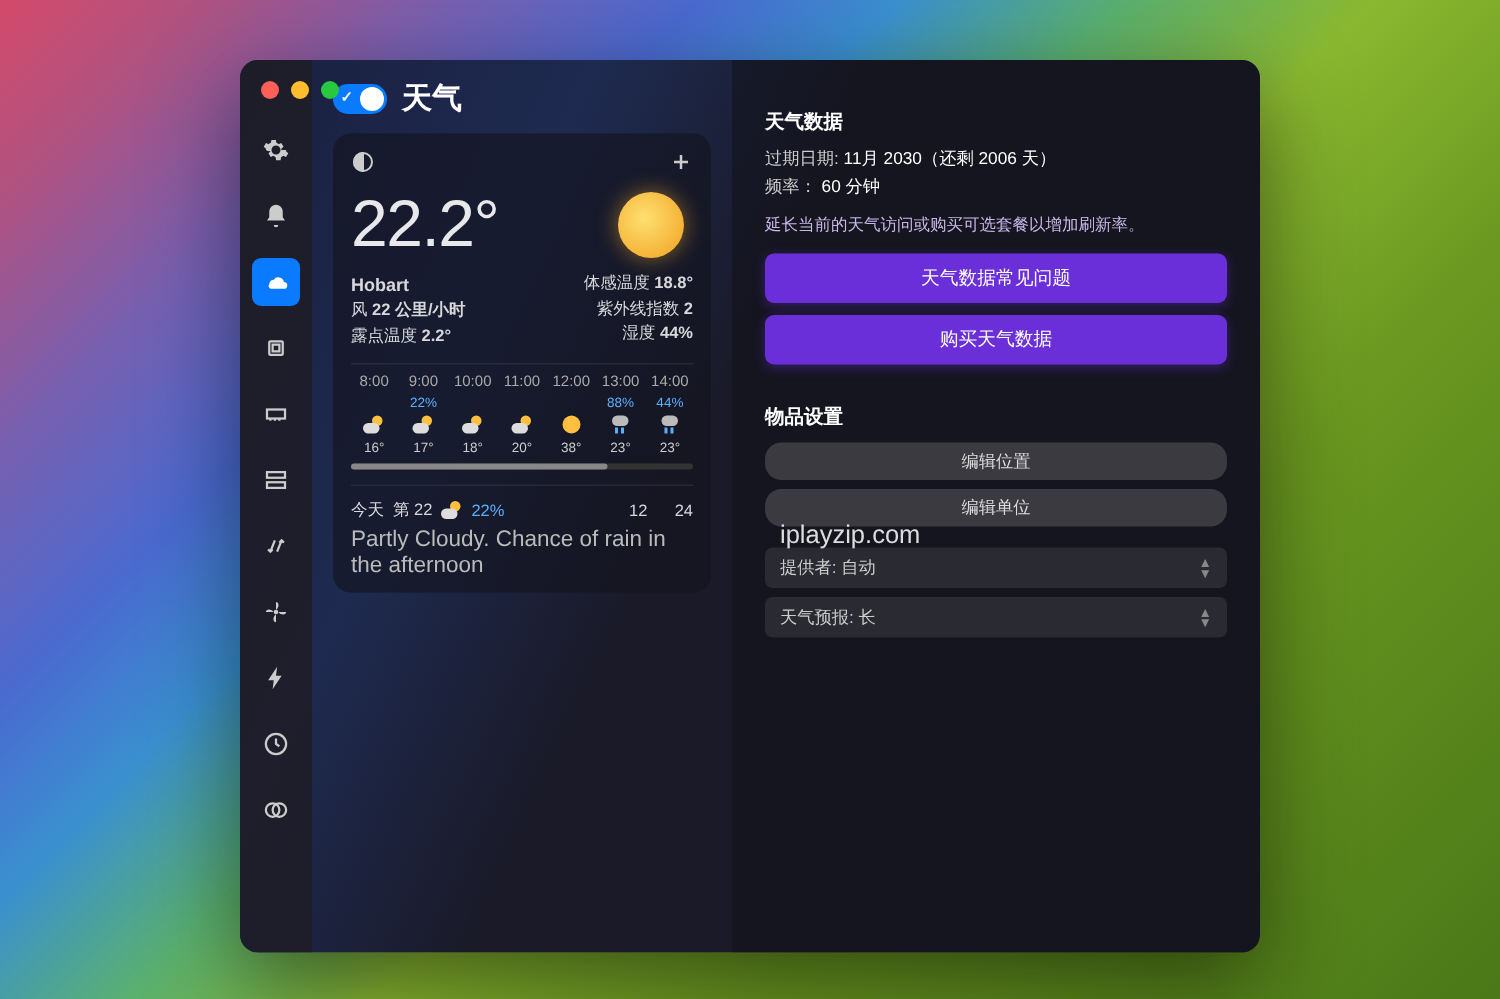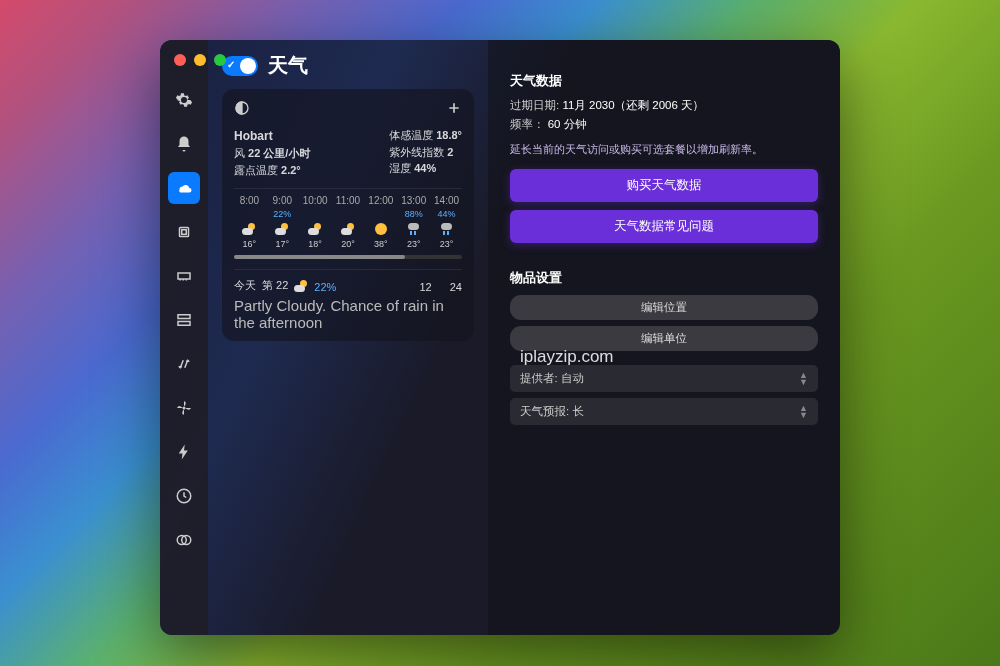--- a/index.html
+++ b/index.html
@@ -37,21 +37,21 @@
   background: rgba(20,20,30,0.65); border-radius: 12px; padding: 10px 12px;
   color: #d8d8dc; margin-bottom: 8px;
 }
 .card-top { display:flex; justify-content:space-between; align-items:center; height:22px; margin-bottom:4px; }
 .icon-sm { color:#ccc; cursor:pointer; }
 .temp-row { display:flex; justify-content:space-between; align-items:center; }
 .temp-big { font-size: 44px; font-weight: 300; color: #e8e8ea; letter-spacing:-1px; }
 .sun { width: 44px; height:44px; background: radial-gradient(circle at 40% 40%, #ffe070, #f0a020); border-radius:50%; box-shadow: 0 0 14px rgba(255,180,40,0.5); margin-right:6px; }
 .loc-row { display:flex; justify-content:space-between; font-size:11px; margin-top:6px; line-height:1.5; }
 .loc-left .city { font-weight:600; font-size:12px; }
-.loc-right { }
+.loc-right { text-align:right; }
 .hourly { display:flex; gap:2px; margin-top:10px; font-size:10px; border-top:1px solid rgba(255,255,255,0.08); padding-top:6px; }
 .hcol { flex:1; display:flex; flex-direction:column; align-items:center; gap:3px; }
 .hcol .t { color:#aaa; }
 .hcol .p { color:#5ab0ff; font-size:9px; height:10px; }
 .hcol .htemp { color:#ccc; font-size:9px; }
 .hicon { width:16px; height:16px; }
 .scrollbar { height:4px; background:#333; border-radius:2px; margin-top:6px; position:relative; }
 .scrollbar::after { content:""; position:absolute; left:0; top:0; width:75%; height:100%; background:#888; border-radius:2px; }
 .today-row { display:flex; align-items:flex-end; gap:6px; font-size:11px; margin-top:10px; border-top:1px solid rgba(255,255,255,0.08); padding-top:8px; }
 .today-row .spacer { flex:1; }
@@ -172,20 +172,24 @@
     <div class="card">
       <div class="card-top">
         <span class="icon-sm"><svg width="16" height="16" viewBox="0 0 24 24" fill="none" stroke="currentColor" stroke-width="2">
               <circle cx="12" cy="12" r="9"></circle>
               <path d="M12 3a9 9 0 000 18z" fill="currentColor"></path>
             </svg></span>
         <span class="icon-sm"><svg width="16" height="16" viewBox="0 0 24 24" stroke="currentColor" stroke-width="2.5">
               <path d="M12 5v14M5 12h14"></path>
             </svg></span>
       </div>
+      <div class="temp-row">
+        <div class="temp-big">22.2°</div>
+        <div class="sun"></div>
+      </div>
       <div class="loc-row">
         <div class="loc-left">
           <div class="city">Hobart</div>
           <div><span>风</span> <b>22 公里/小时</b></div>
           <div><span>露点温度</span> <b>2.2°</b></div>
         </div>
         <div class="loc-right">
           <div><span>体感温度</span> <b>18.8°</b></div>
           <div><span>紫外线指数</span> <b>2</b></div>
           <div><span>湿度</span> <b>44%</b></div>
@@ -247,22 +251,22 @@
       </div>
       <div class="desc">Partly Cloudy. Chance of rain in the afternoon</div>
     </div>
   </div>
 
   <div class="right-panel">
     <div class="sect-title">天气数据</div>
     <div class="info-line"><span>过期日期:</span> <span class="v">11月 2030（还剩 2006 天）</span></div>
     <div class="info-line"><span>频率：</span> <span class="v">60 分钟</span></div>
     <div class="note">延长当前的天气访问或购买可选套餐以增加刷新率。</div>
+    <div class="btn-purple">天气数据常见问题</div>
     <div class="btn-purple">购买天气数据</div>
-    <div class="btn-purple">天气数据常见问题</div>
     <div class="divider"></div>
     <div class="sect-title">物品设置</div>
     <div class="btn-grey">编辑位置</div>
     <div class="btn-grey">编辑单位</div>
     <div style="height:8px"></div>
     <div class="select-row">
       <span><span>提供者:</span> <span>自动</span></span>
       <span class="arrows">▲<br>▼</span>
     </div>
     <div class="select-row">

